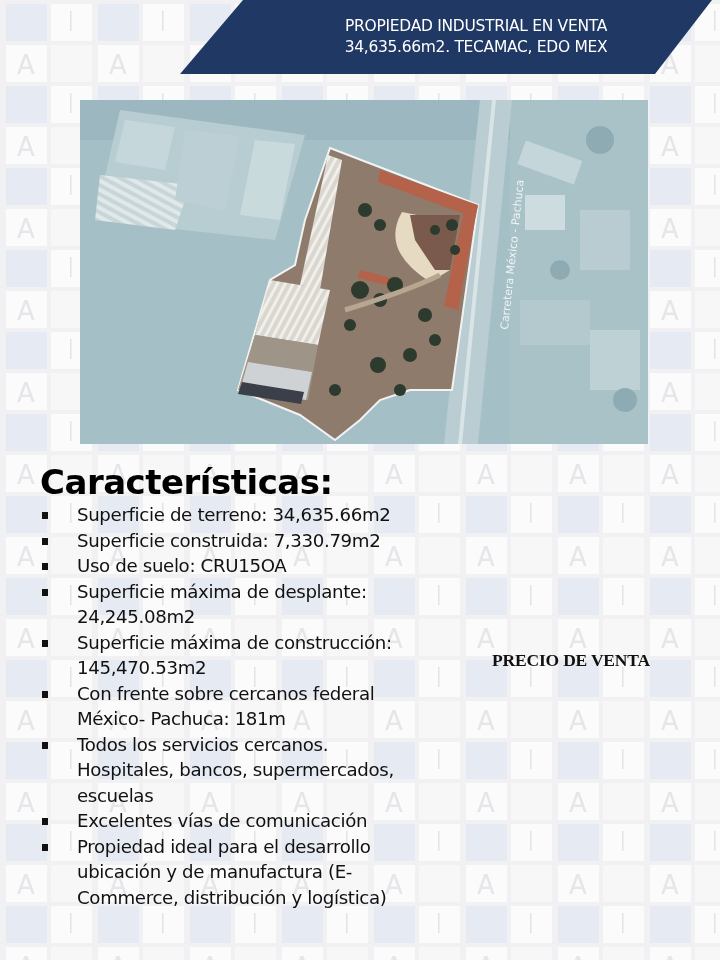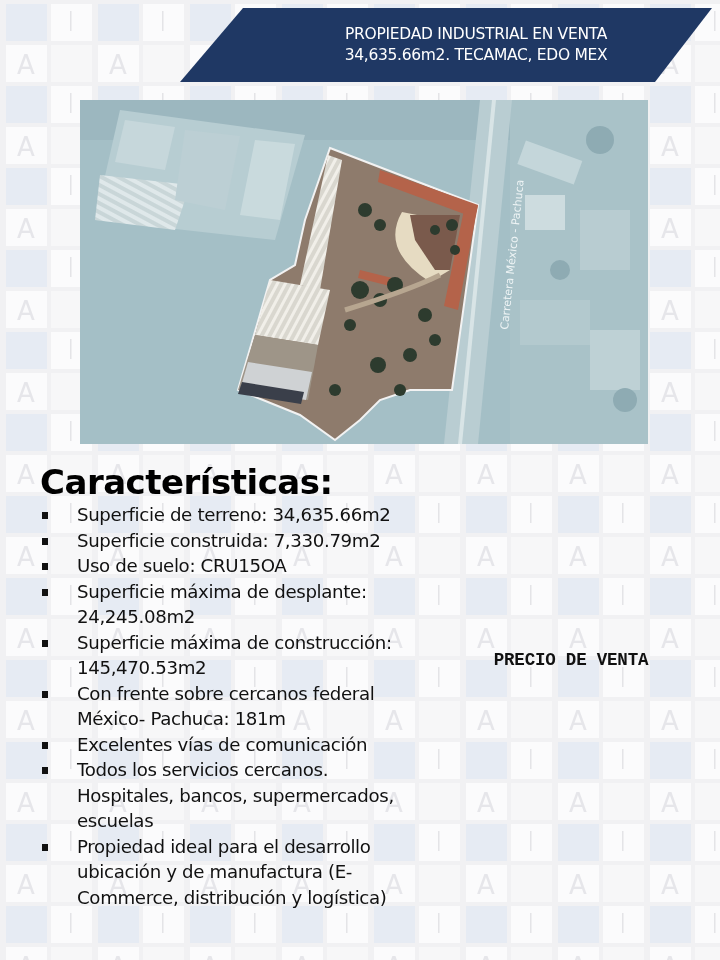--- a/index.html
+++ b/index.html
@@ -5,21 +5,20 @@
   html, body { margin: 0; padding: 0; }
   body {
     width: 720px; height: 960px; position: relative; overflow: hidden;
     background: #f6f6f7;
     font-family: "DejaVu Sans", sans-serif;
   }
   .bg-pattern { position: absolute; inset: 0; z-index: 0; }
   .banner {
     position: absolute; left: 180px; top: 0; width: 532px; height: 74px;
     z-index: 2;
-    margin-top: 8px;
   }
   .banner svg { position: absolute; inset: 0; }
   .banner-text {
     position: absolute; left: 90px; right: 30px; top: 16px;
     color: #ffffff; text-align: center;
     font-family: "DejaVu Sans", sans-serif; font-size: 15.5px; line-height: 21px;
     letter-spacing: -0.3px;
   }
   .banner-text div { white-space: nowrap; }
   .aerial {
@@ -40,21 +39,21 @@
   }
   .features li { position: relative; padding-left: 37px; }
   .features .bullet {
     position: absolute; left: 2px; top: 10px; width: 6px; height: 7px; background: #111;
   }
   .price {
     position: absolute; left: 455px; top: 648px; width: 232px; text-align: center;
     color: #111;
   }
   .price-label {
-    font-family: Liberation Mono, monospace; font-weight: bold; font-size: 17.5px;
+    font-family: Liberation Serif, serif; font-weight: bold; font-size: 17.5px;
     line-height: 24px; letter-spacing: -0.2px;
   }
   .price-value {
     font-family: "DejaVu Sans", sans-serif; font-size: 17.5px; line-height: 23px;
     letter-spacing: -0.4px;
   }
 </style>
 </head>
 <body>
 
@@ -185,30 +184,30 @@
     <div>Superficie máxima de construcción:</div>
     <div>145,470.53m2</div>
   </li>
   <li>
     <span class="bullet"></span>
     <div>Con frente sobre cercanos federal</div>
     <div>México- Pachuca: 181m</div>
   </li>
   <li>
     <span class="bullet"></span>
-    <div>Excelentes vías de comunicación</div>
-  </li>
-  <li>
-    <span class="bullet"></span>
     <div>Todos los servicios cercanos.</div>
     <div>Hospitales, bancos, supermercados,</div>
     <div>escuelas</div>
   </li>
   <li>
     <span class="bullet"></span>
+    <div>Excelentes vías de comunicación</div>
+  </li>
+  <li>
+    <span class="bullet"></span>
     <div>Propiedad ideal para el desarrollo</div>
     <div>ubicación y de manufactura (E-</div>
     <div>Commerce, distribución y logística)</div>
   </li>
 </ul>
 
 <div class="price">
   <div class="price-label">PRECIO DE VENTA</div>
 </div>
 

